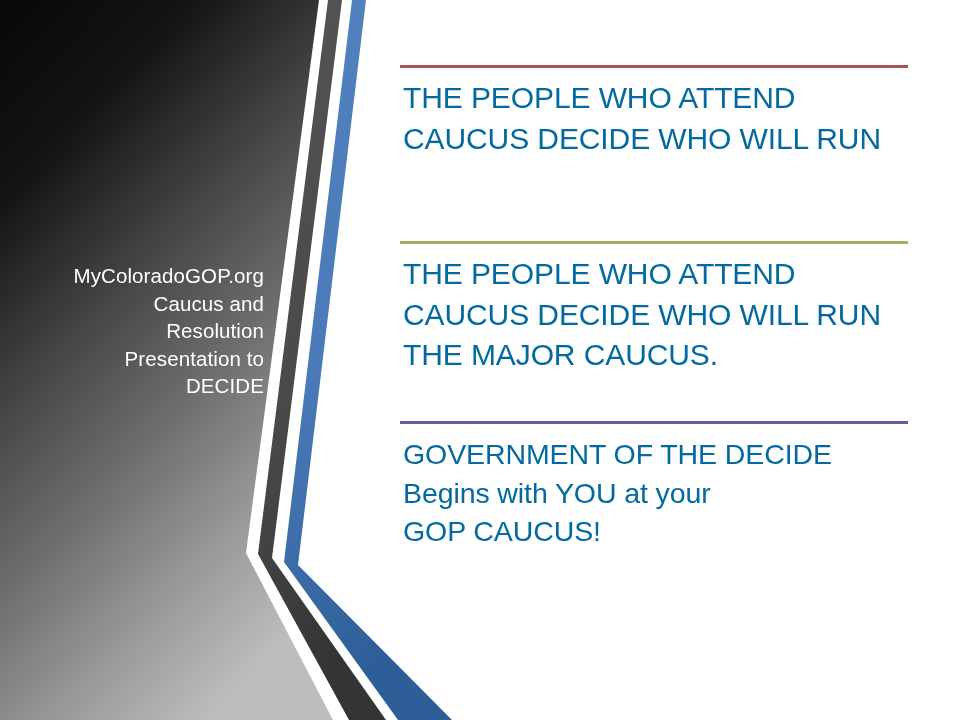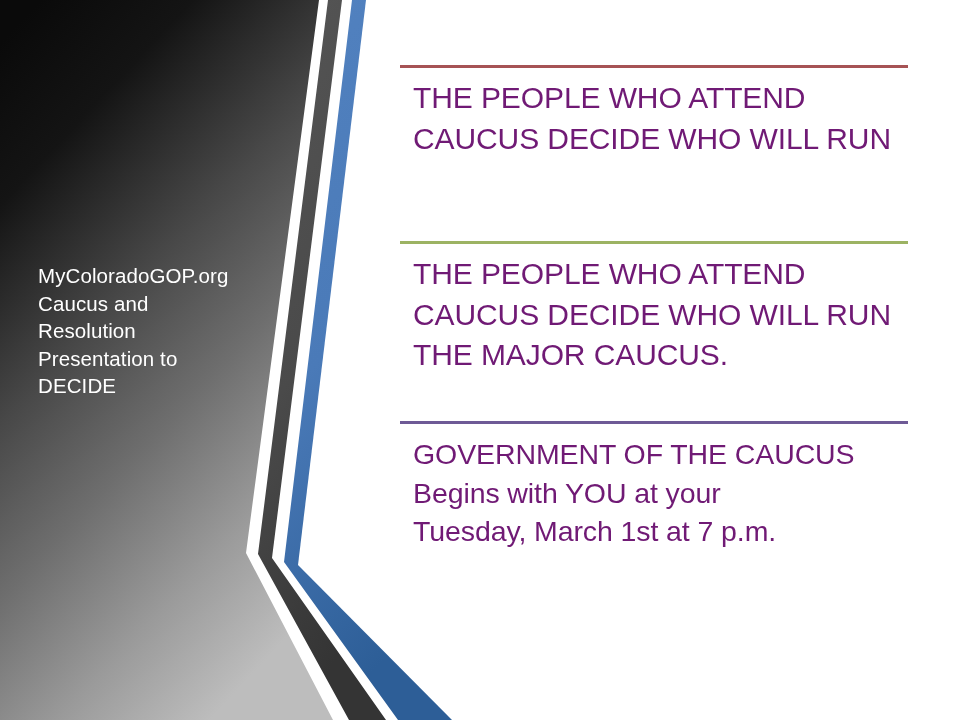--- a/index.html
+++ b/index.html
@@ -25,21 +25,21 @@
     width: 960px;
     height: 720px;
   }
 
   
   #title-block {
     position: absolute;
     left: 38px;
     top: 262px;
     width: 226px;
-    text-align: left;
+    text-align: right;
     color: #ffffff;
     font-size: 20.5px;
     line-height: 27.5px;
     letter-spacing: 0.1px;
   }
   #title-block .tline { display: block; white-space: nowrap; }
 
   
   #content {
     position: absolute;
@@ -55,24 +55,24 @@
     position: absolute;
     left: 0;
     top: 0;
     width: 508px;
     height: 3px;
     background: #a65355;
   }
 
   .block-body {
     position: absolute;
-    left: 13px;
+    left: 3px;
     top: 13px;
     width: 505px;
-    color: #701a75;
+    color: #0369a1;
     font-size: 30px;
     line-height: 40.5px;
     letter-spacing: -0.1px;
   }
   .block-body .bline { display: block; white-space: nowrap; }
 
   #block-1 { top: 65px; }
   #block-2 { top: 241px; }
   #block-3 { top: 421px; }
 
@@ -141,21 +141,21 @@
       <div class="block-body">
         <span class="bline">THE PEOPLE WHO ATTEND</span>
         <span class="bline">CAUCUS DECIDE WHO WILL RUN</span>
         <span class="bline">THE MAJOR CAUCUS.</span>
       </div>
     </div>
 
     <div class="block" id="block-3">
       <div class="rule" style="background: rgb(110, 90, 150);"></div>
       <div class="block-body">
-        <span class="bline">GOVERNMENT OF THE CAUCUS</span>
+        <span class="bline">GOVERNMENT OF THE DECIDE</span>
         <span class="bline">Begins with YOU at your</span>
-        <span class="bline">Tuesday, March 1st at 7 p.m.</span>
+        <span class="bline">GOP CAUCUS!</span>
       </div>
     </div>
 
   </div>
 
 </div>
 
 </body></html>

